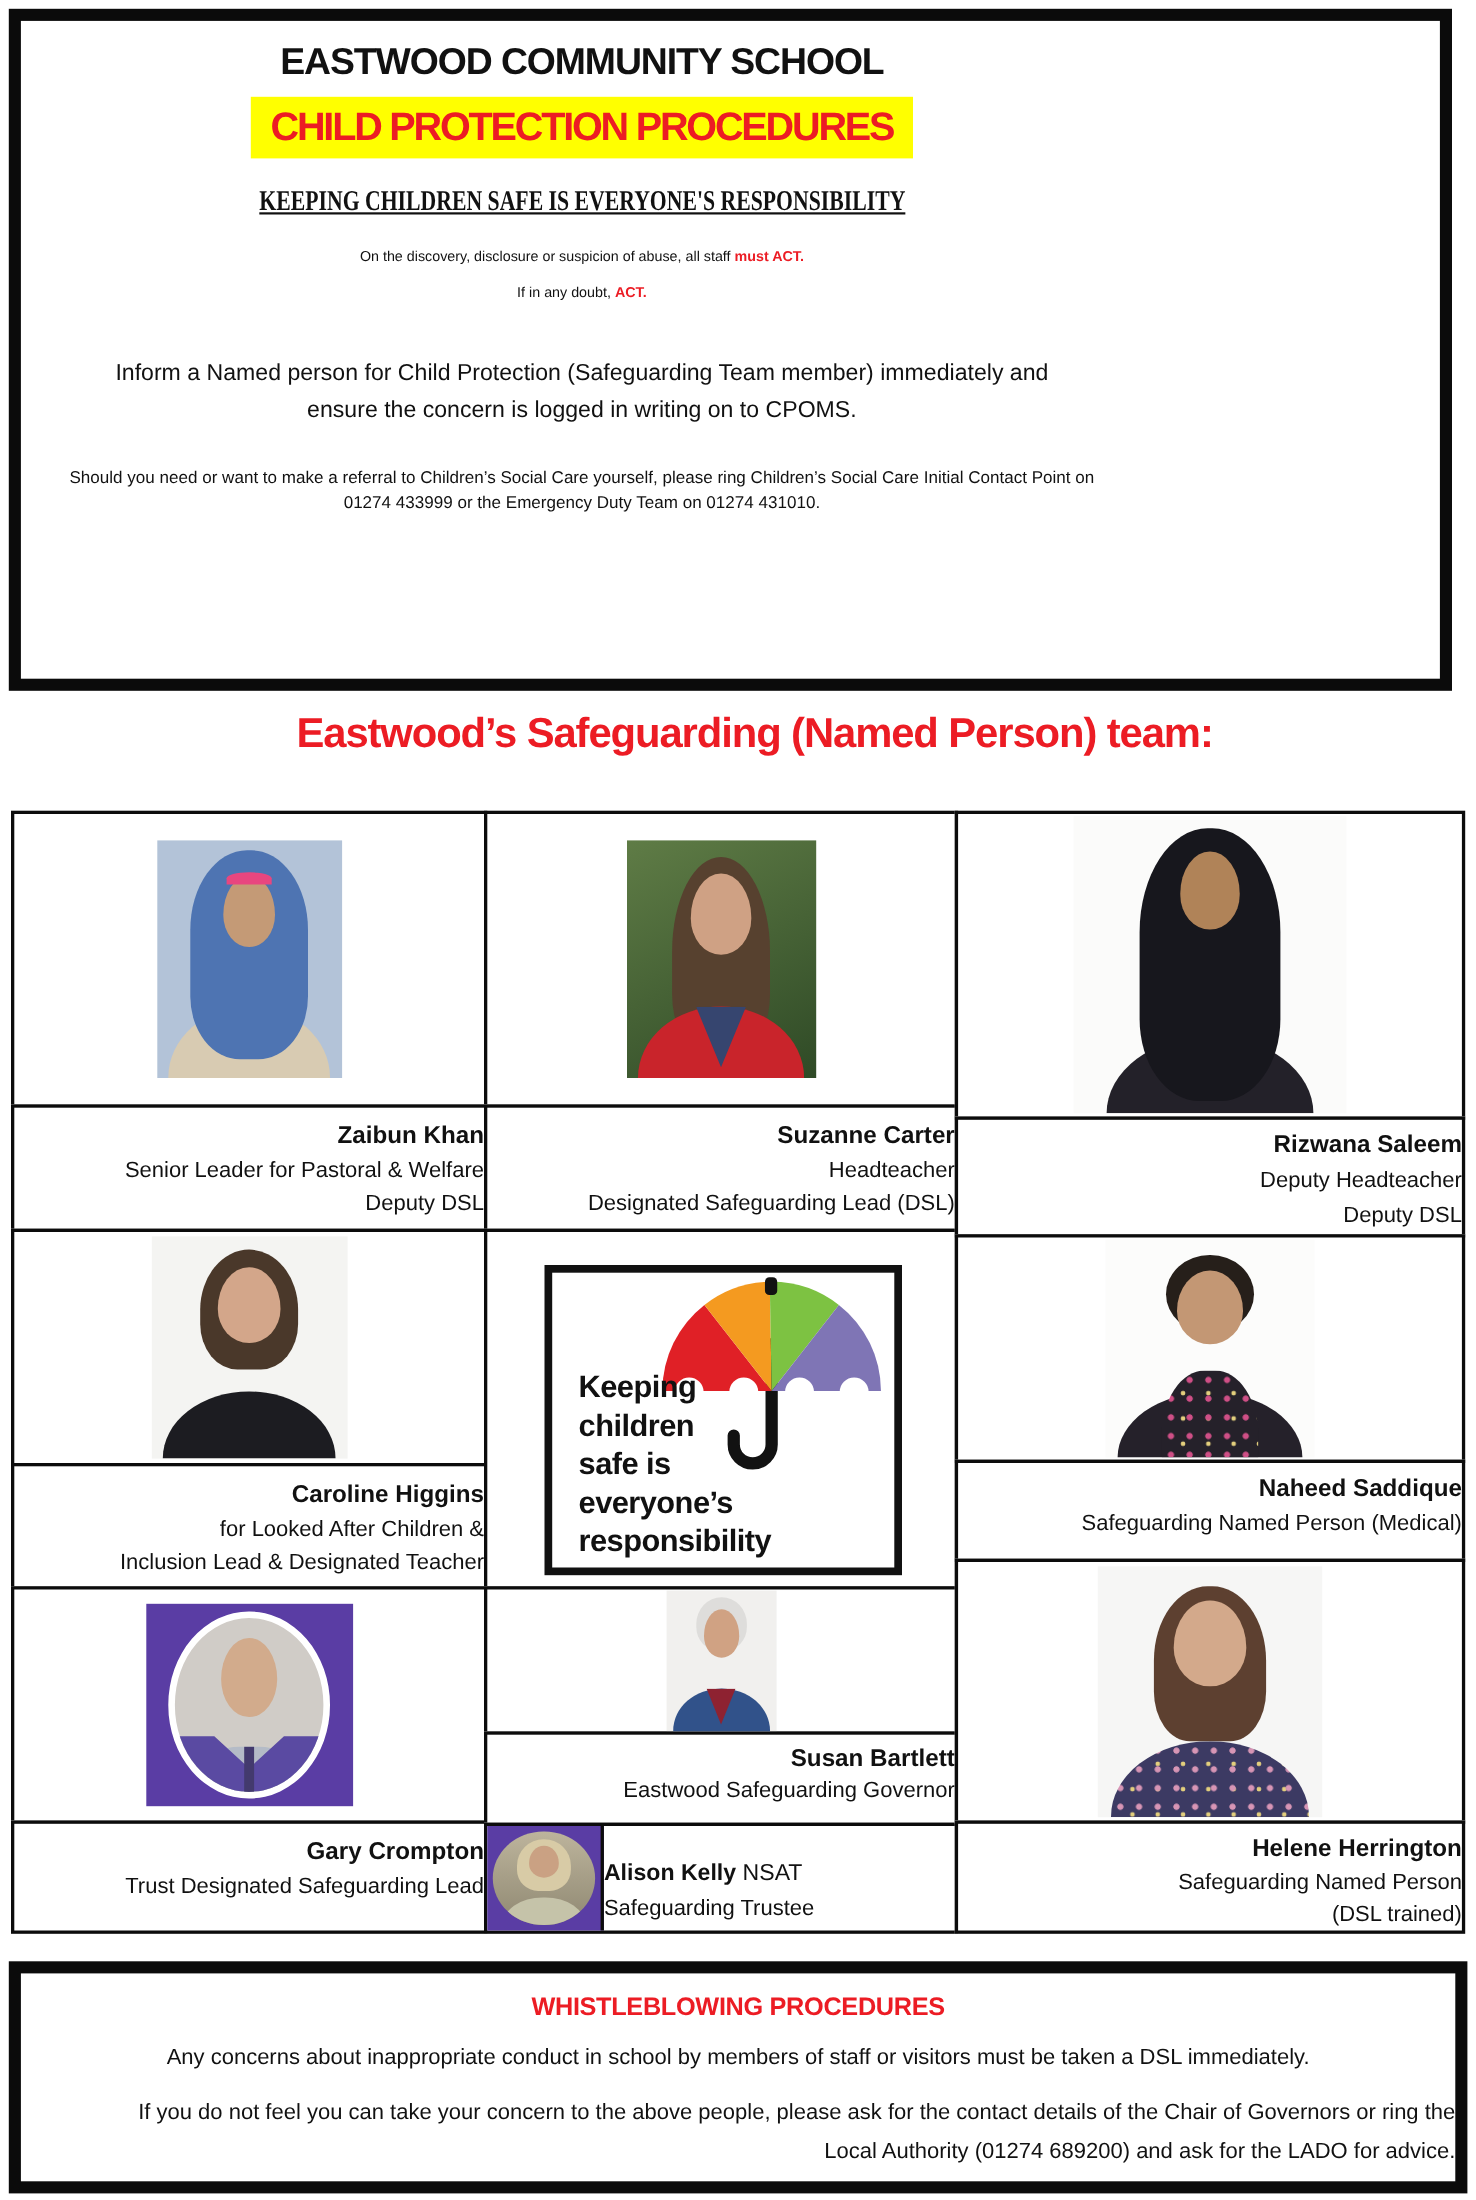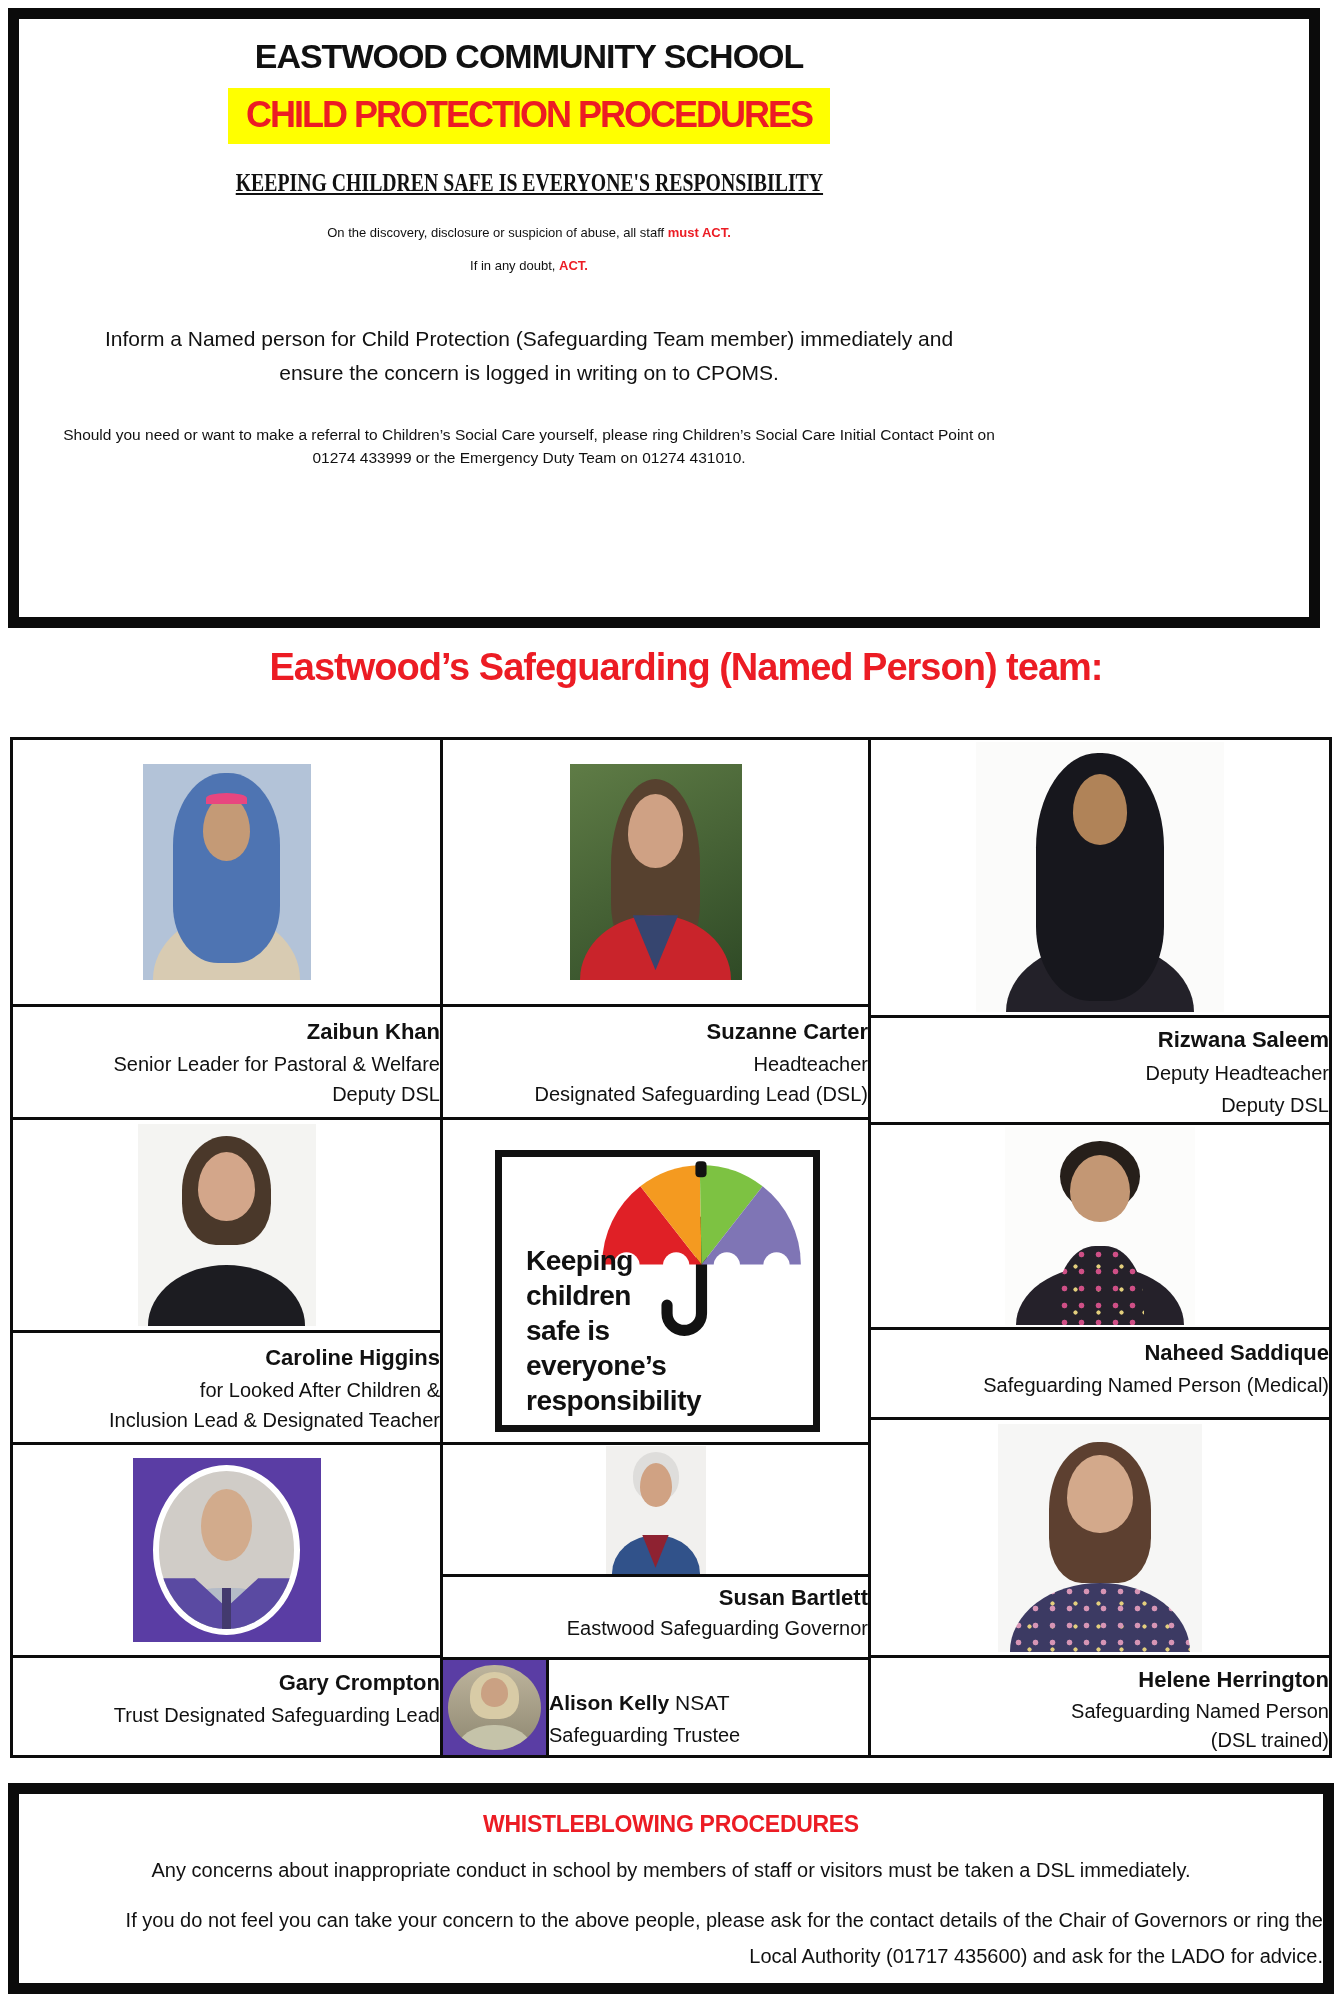--- a/index.html
+++ b/index.html
@@ -245,15 +245,15 @@
     <div class="rl" style="line-height:29px">(DSL trained)</div>
   </div>
 
 </div>
 
 <div class="wb-box">
   <div class="wb-title">WHISTLEBLOWING PROCEDURES</div>
   <div class="wb-p1">Any concerns about inappropriate conduct in school by members of staff or visitors must be taken a DSL immediately.</div>
   <div class="wb-p2">
     <span>If you do not feel you can take your concern to the above people, please ask for the contact details of the Chair of Governors or ring the</span><br>
-    <span>Local Authority (01717 435600) and ask for the LADO for advice.</span>
+    <span>Local Authority (01274 689200) and ask for the LADO for advice.</span>
   </div>
 </div>
 
 </body></html>

